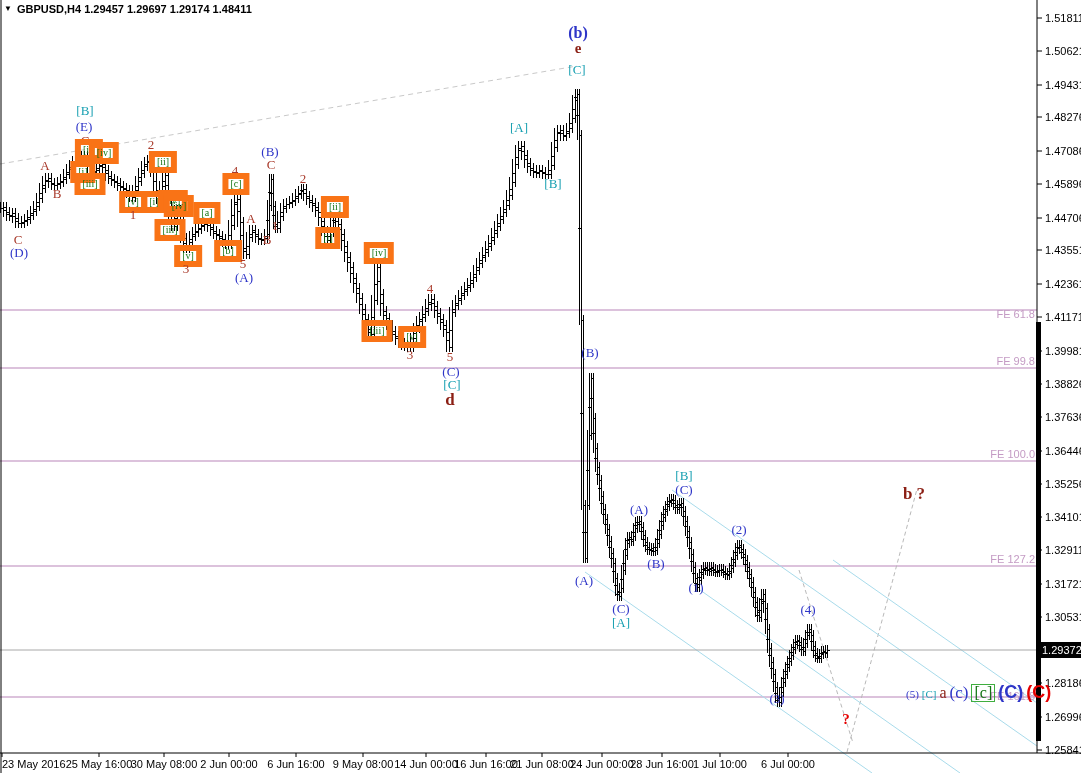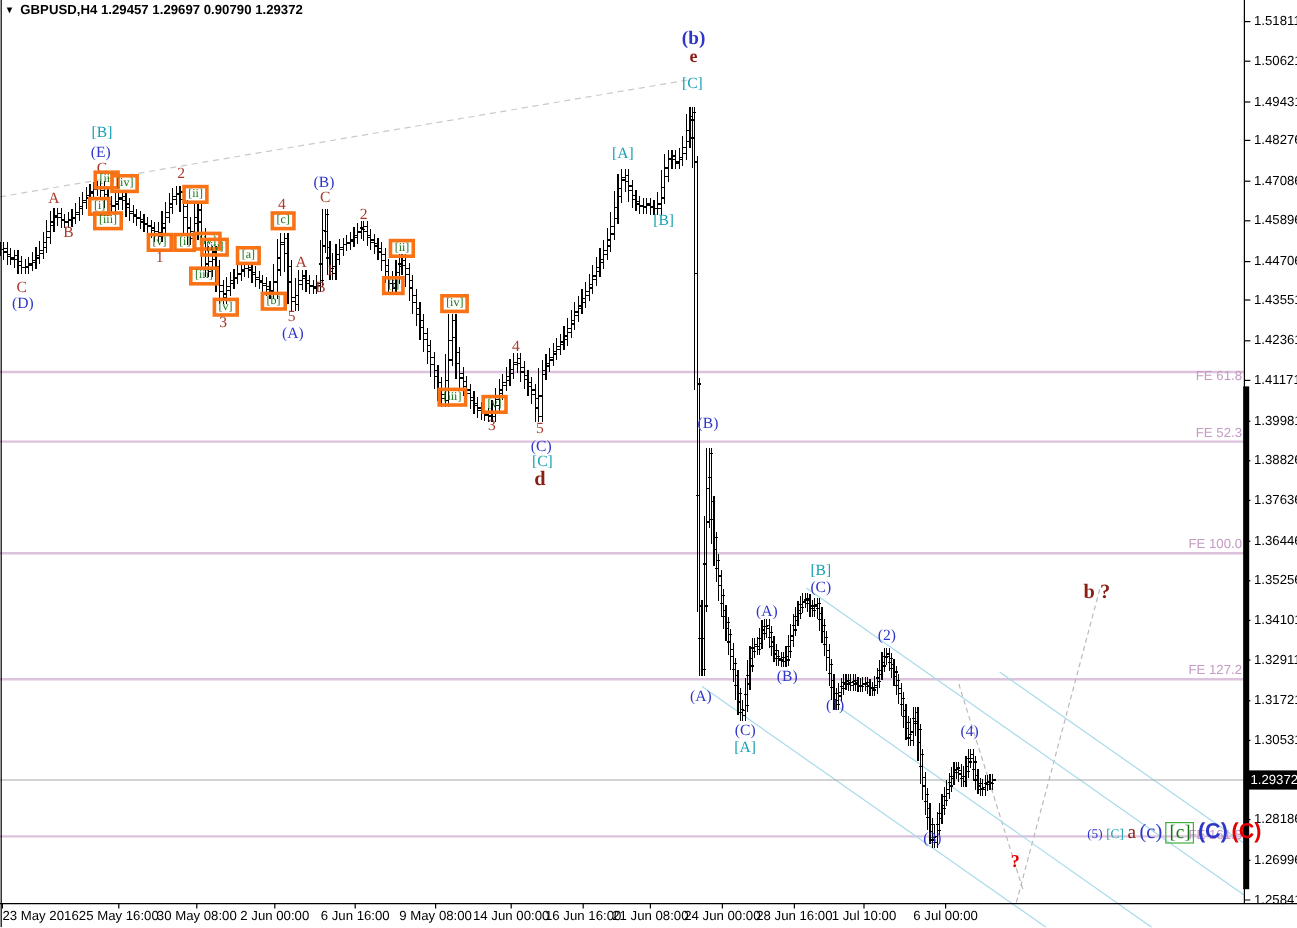--- a/index.html
+++ b/index.html
@@ -4,21 +4,21 @@
 <style>
   html,body{margin:0;padding:0;background:#fff;}
   #app{position:relative;width:1081px;height:773px;background:#fff;
        font-family:"Liberation Sans",sans-serif;overflow:hidden;}
   #plot{position:absolute;left:0;top:0;}
   .title{position:absolute;left:4px;top:3px;font-size:11px;font-weight:bold;color:#000;
          display:flex;align-items:center;gap:5px;z-index:30;}
   .title .tri{font-size:8px;line-height:1;}
   .wl{position:absolute;transform:translate(-50%,-50%);font-family:"Liberation Serif",serif;
       white-space:nowrap;z-index:20;line-height:1;}
-  .wl.boxed{border:3px solid #f97316;padding:0px 2px;background:rgba(255,255,255,0.0);}
+  .wl.boxed{border:6px solid #f97316;padding:0px 2px;background:rgba(255,255,255,0.0);}
   .ylab{position:absolute;left:1045px;font-size:11px;color:#000;transform:translateY(-50%);
         white-space:nowrap;z-index:5;}
   .xlab{position:absolute;top:758px;font-size:11px;color:#000;transform:translateX(-50%);
         white-space:nowrap;z-index:5;}
   .xlab.leftal{transform:none;}
   .felab{position:absolute;font-size:11px;color:#c49bc4;white-space:nowrap;z-index:4;}
   .pricebox{position:absolute;left:1039px;top:642px;width:42px;height:16px;background:#000;
         color:#fff;font-size:11px;line-height:16px;padding-left:3px;box-sizing:border-box;z-index:25;}
   .annorow{position:absolute;left:906px;top:683px;white-space:nowrap;z-index:22;
         font-family:"Liberation Serif",serif;}
@@ -78,25 +78,25 @@
       <line x1="426" y1="753" x2="426" y2="757" stroke="#000" stroke-width="1"></line>
       <line x1="486" y1="753" x2="486" y2="757" stroke="#000" stroke-width="1"></line>
       <line x1="542" y1="753" x2="542" y2="757" stroke="#000" stroke-width="1"></line>
       <line x1="602" y1="753" x2="602" y2="757" stroke="#000" stroke-width="1"></line>
       <line x1="662" y1="753" x2="662" y2="757" stroke="#000" stroke-width="1"></line>
       <line x1="720" y1="753" x2="720" y2="757" stroke="#000" stroke-width="1"></line>
       <line x1="788" y1="753" x2="788" y2="757" stroke="#000" stroke-width="1"></line>
     </svg>
   <div class="title">
     <span class="tri">▼</span>
-    <span>GBPUSD,H4  1.29457 1.29697 0.90790 1.29372</span>
+    <span>GBPUSD,H4  1.29457 1.29697 1.29174 1.48411</span>
   </div>
   <div id="labels">
       <div class="felab" style="right: 46px; top: 308px;">FE 61.8</div>
-      <div class="felab" style="right: 46px; top: 355px;">FE 52.3</div>
+      <div class="felab" style="right: 46px; top: 355px;">FE 99.8</div>
       <div class="felab" style="right: 46px; top: 448px;">FE 100.0</div>
       <div class="felab" style="right: 46px; top: 553px;">FE 127.2</div>
       <div class="felab" style="right: 46px; top: 690px;">FE 161.8</div>
       <div class="wl" style="left: 578px; top: 33px; color: rgb(46, 53, 200); font-size: 16px; font-weight: bold;">(b)</div>
       <div class="wl" style="left: 578px; top: 48px; color: rgb(139, 31, 20); font-size: 15px; font-weight: bold;">e</div>
       <div class="wl" style="left: 577px; top: 69px; color: rgb(24, 160, 178); font-size: 13px;">[C]</div>
       <div class="wl" style="left: 85px; top: 110px; color: rgb(24, 160, 178); font-size: 13px;">[B]</div>
       <div class="wl" style="left: 84px; top: 126px; color: rgb(46, 53, 200); font-size: 13px;">(E)</div>
       <div class="wl" style="left: 85px; top: 140px; color: rgb(168, 57, 42); font-size: 13px;">C</div>
       <div class="wl boxed" style="left: 89px; top: 150px; color: rgb(21, 117, 21); font-size: 10px;">[ii]</div>

